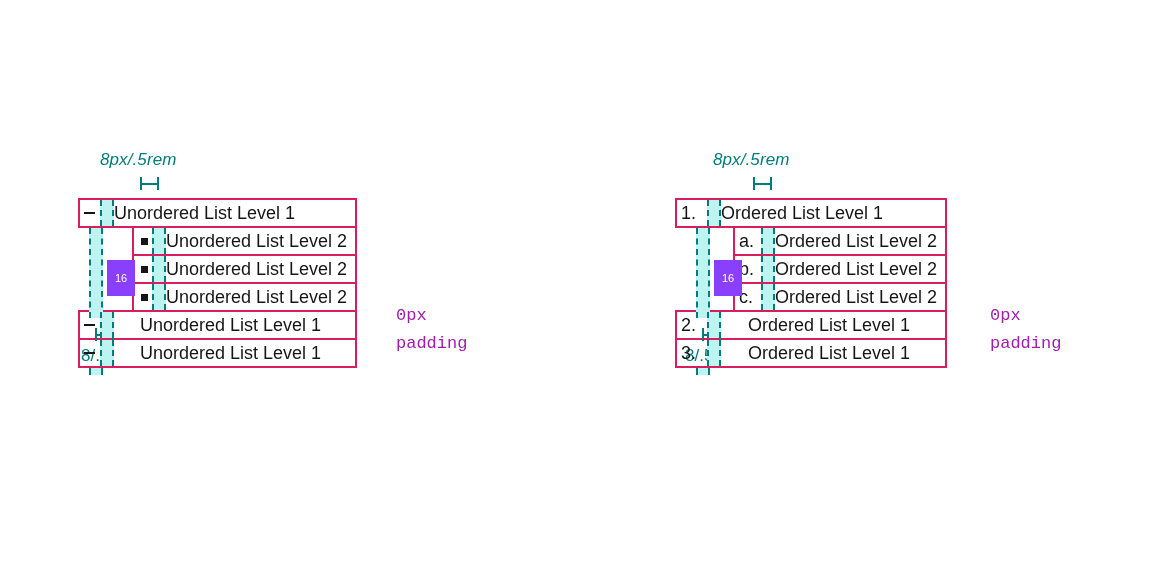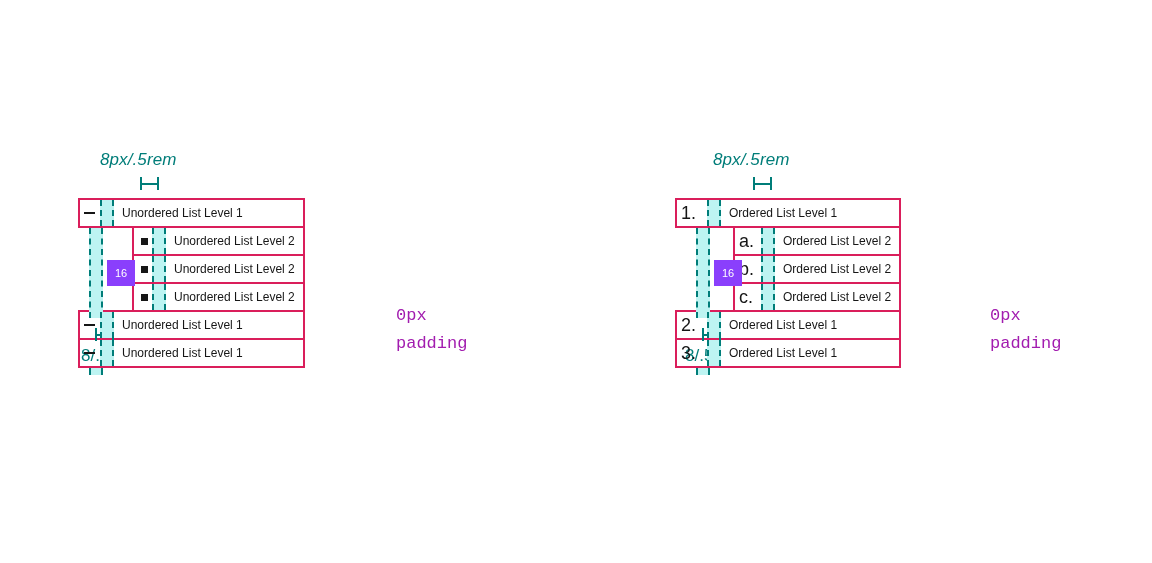--- a/index.html
+++ b/index.html
@@ -72,21 +72,21 @@
 
   .row {
     position: relative;
     box-sizing: border-box;
     border: 2px solid #da1e5b;
     background: #ffffff;
     height: 30px;
     display: flex;
     align-items: center;
   }
-  .row + .row { margin-top: -2px; }
+  .row + .row { margin-top: -2px; text-align: center; }
 
   .row.lvl1 { margin-left: 0; }
   .row.lvl2 { margin-left: 54px; }
   .ordered .row.lvl2 { margin-left: 58px; }
 
   
   .marker {
     flex: 0 0 auto;
     display: flex;
     align-items: center;
@@ -124,24 +124,24 @@
     align-self: stretch;
     background: #bdf4f2;
     border-left: 2px dashed #007d79;
     border-right: 2px dashed #007d79;
     box-sizing: border-box;
     z-index: 2;
   }
 
   .row-text {
     flex: 1 1 auto;
-    font-size: 12px;
+    font-size: 18px;
     color: #161616;
     white-space: nowrap;
-    padding-left: 8px;
+    padding-left: 0;
     padding-right: 8px;
     line-height: 1;
     z-index: 3;
   }
 
   
   .indent-column {
     position: absolute;
     width: 14px;
     background: #bdf4f2;
@@ -164,21 +164,21 @@
     box-sizing: border-box;
     z-index: 1;
   }
   .unordered .column-stub { left: 11px; top: 170px; }
   .ordered   .column-stub { left: 21px; top: 170px; }
 
   
   .badge-16 {
     position: absolute;
     width: 28px;
-    height: 26px;
+    height: 36px;
     background: #8a3ffc;
     color: #ffffff;
     font-size: 11px;
     display: flex;
     align-items: center;
     justify-content: center;
     z-index: 5;
   }
   .unordered .badge-16 { left: 29px; top: 62px; }
   .ordered   .badge-16 { left: 39px; top: 62px; }

